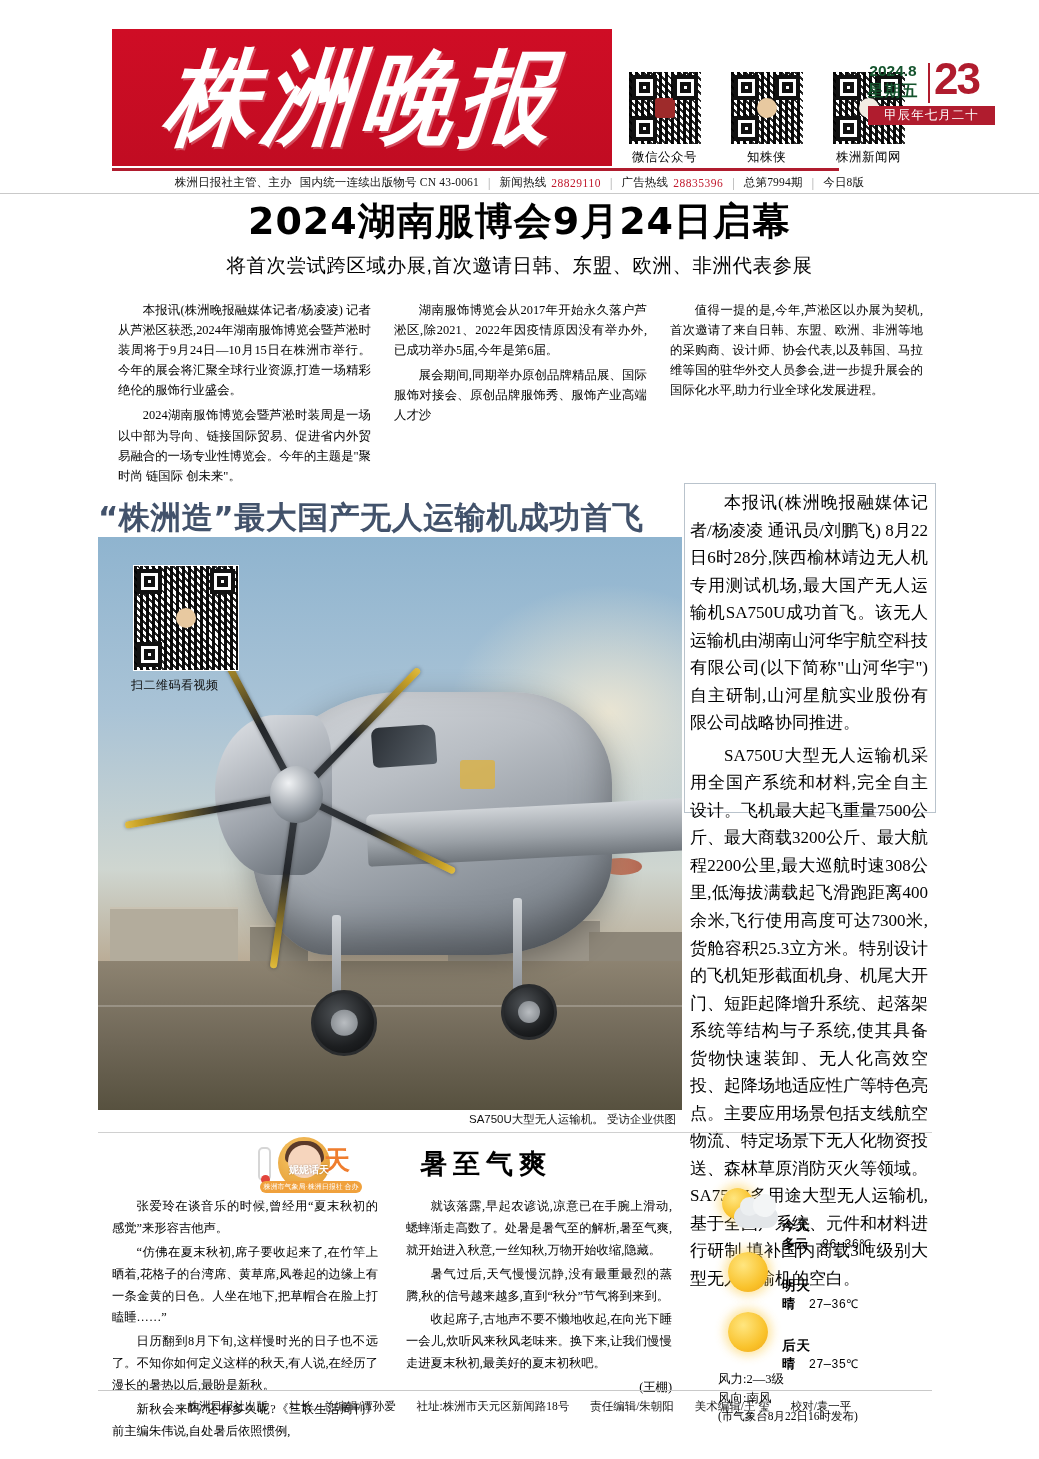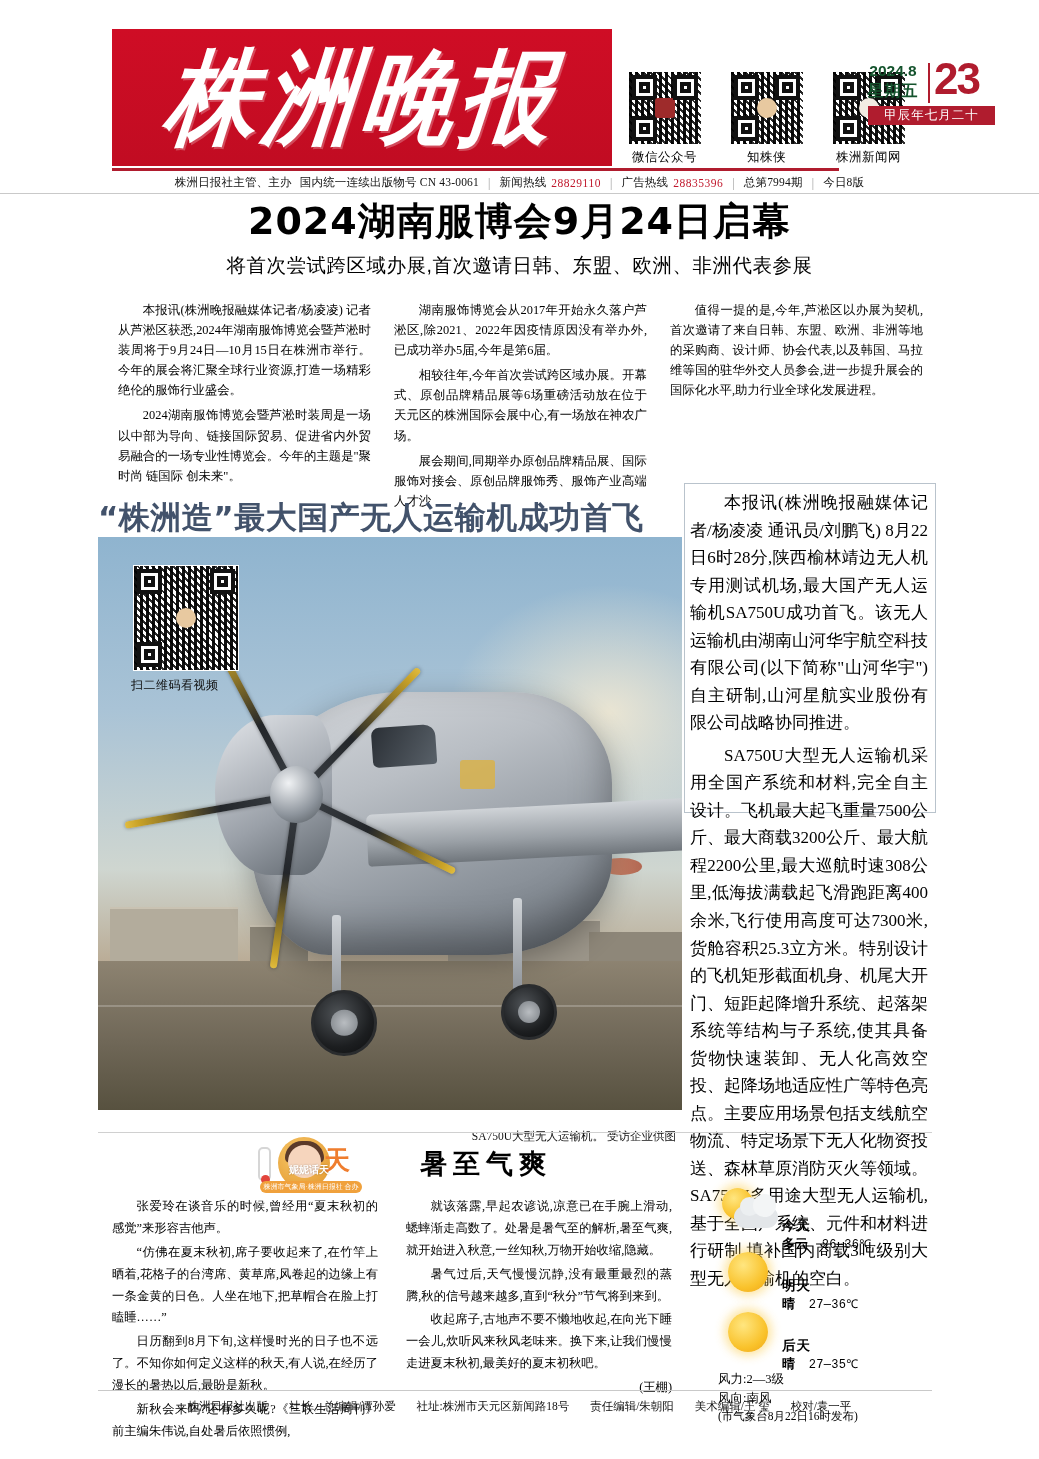--- a/index.html
+++ b/index.html
@@ -279,22 +279,22 @@
   }
   .balloon {
     position:absolute; left:86%; top:56%;
     width:42px; height:17px; border-radius:50%;
     background:linear-gradient(90deg,#d98a6a,#b05c45);
     opacity:0.9;
   }
   .photo-caption {
     position:absolute; left:98px; top:1112px; width:584px;
     text-align:right; font-size:11.5px; color:#111;
-    font-family:Liberation Serif, serif;
-    padding-right:6px; box-sizing:border-box;margin-top:17px;
+    font-family:Liberation Sans, sans-serif;
+    padding-right:6px; box-sizing:border-box;
   }
 
   .vid-qr {
     position:absolute; left:131px; top:565px;
     width:110px;
   }
   .vid-qr .qr-img { width:104px; height:104px; }
   .vid-qr .qr-label { font-size:12px; margin-top:6px; color:#0d0d0d; }
 
   .feature-col {
@@ -496,21 +496,20 @@
     <h1>2024湖南服博会9月24日启幕</h1>
     <h2>将首次尝试跨区域办展,首次邀请日韩、东盟、欧洲、非洲代表参展</h2>
 
     <div class="lead-cols">
       <div class="lead-col">
         <p>本报讯(株洲晚报融媒体记者/杨凌凌) 记者从芦淞区获悉,2024年湖南服饰博览会暨芦淞时装周将于9月24日—10月15日在株洲市举行。今年的展会将汇聚全球行业资源,打造一场精彩绝伦的服饰行业盛会。</p>
         <p>2024湖南服饰博览会暨芦淞时装周是一场以中部为导向、链接国际贸易、促进省内外贸易融合的一场专业性博览会。今年的主题是"聚时尚 链国际 创未来"。</p>
       </div>
       <div class="lead-col">
         <p>湖南服饰博览会从2017年开始永久落户芦淞区,除2021、2022年因疫情原因没有举办外,已成功举办5届,今年是第6届。</p>
-        <p>相较往年,今年首次尝试跨区域办展。开幕式、原创品牌精品展等6场重磅活动放在位于天元区的株洲国际会展中心,有一场放在神农广场。</p>
         <p>展会期间,同期举办原创品牌精品展、国际服饰对接会、原创品牌服饰秀、服饰产业高端人才沙</p>
       </div>
       <div class="lead-col">
         <p>值得一提的是,今年,芦淞区以办展为契机,首次邀请了来自日韩、东盟、欧洲、非洲等地的采购商、设计师、协会代表,以及韩国、马拉维等国的驻华外交人员参会,进一步提升展会的国际化水平,助力行业全球化发展进程。</p>
       </div>
     </div>
   </div>
 
   <div class="feature-title">“株洲造”最大国产无人运输机成功首飞</div>
 

